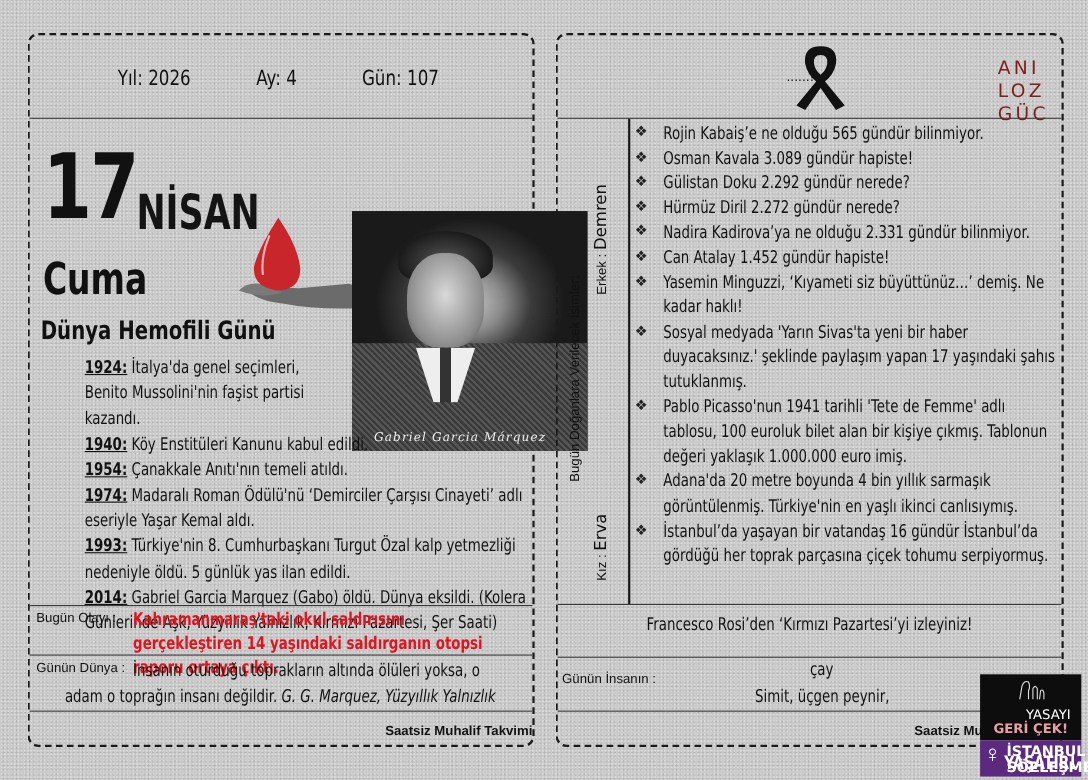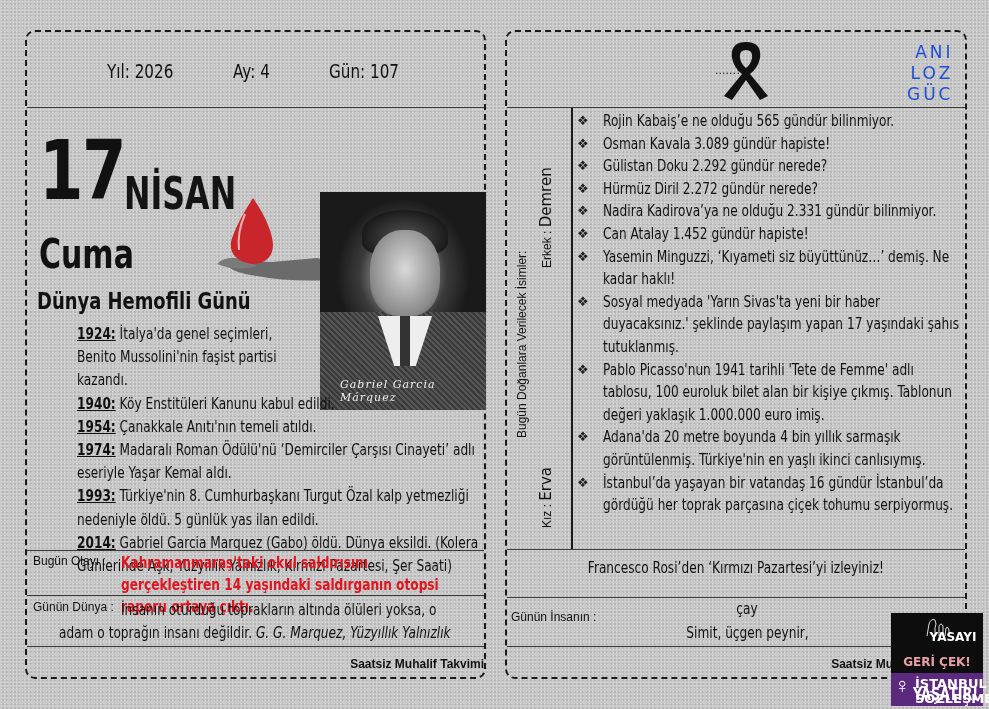--- a/index.html
+++ b/index.html
@@ -28,21 +28,21 @@
   
   #big-day { position:absolute; left:12px; top:98px; font-family:"DejaVu Sans", sans-serif; font-weight:bold; font-size:82px; line-height:1; transform:scaleX(0.78); transform-origin:left top; letter-spacing:-2px; }
   #big-month { position:absolute; left:97px; top:140px; font-family:"DejaVu Sans", sans-serif; font-weight:bold; font-size:44px; line-height:1; transform:scaleX(0.72); transform-origin:left top; color:#141414; }
   #weekday { position:absolute; left:12px; top:202px; font-family:"DejaVu Sans", sans-serif; font-weight:bold; font-size:40px; line-height:1; transform:scaleX(0.75); transform-origin:left top; }
   #special-day { position:absolute; left:10px; top:258px; font-family:"DejaVu Sans", sans-serif; font-weight:bold; font-size:23px; line-height:1; transform:scaleX(0.78); transform-origin:left top; white-space:nowrap; }
 
   #drop-icon { position:absolute; left:190px; top:162px; width:115px; height:90px; }
   #photo { position:absolute; left:293px; top:160px; width:166px; height:218px;
     background: radial-gradient(ellipse 40% 35% at 50% 38%, #c8c8c8 0%, #8a8a8a 35%, #3b3b3b 65%, #1a1a1a 100%),
                 linear-gradient(#2a2a2a,#111);
-    overflow:hidden; }
+    overflow:hidden;padding-left:48px; }
   #photo .coat { position:absolute; left:0; right:0; bottom:0; height:45%;
     background: repeating-linear-gradient(45deg, #3a3a3a 0 2px, #555 2px 4px); }
   #photo .face { position:absolute; left:50px; top:38px; width:70px; height:86px; border-radius:45% 45% 40% 40%;
     background: radial-gradient(ellipse at 50% 45%, #d9d9d9, #8a8a8a 70%, #444); }
   #photo .hair { position:absolute; left:42px; top:18px; width:86px; height:46px; border-radius:50% 50% 30% 30%;
     background: radial-gradient(ellipse at 50% 60%, #555, #1b1b1b 70%); }
   #photo .collar { position:absolute; left:58px; top:124px; width:54px; height:50px;
     background: linear-gradient(90deg, #eee 0 40%, #333 40% 60%, #eee 60%); clip-path: polygon(0 0,100% 0,70% 100%,30% 100%); }
   #photo-caption { position:absolute; left:20px; bottom:6px; font-family:"DejaVu Serif", serif; font-style:italic; font-size:11px; color:#eee; letter-spacing:1px; }
 
@@ -54,38 +54,38 @@
   .row-label { position:absolute; font-family:"Liberation Sans", sans-serif; font-size:12px; white-space:nowrap; }
   #olay-text { position:absolute; left:94px; top:520px; font-family:"DejaVu Sans", sans-serif; font-weight:bold; font-size:16px; line-height:22px; color:#e0141e; transform:scaleX(0.76); transform-origin:left top; width:460px; }
   #soz-text { position:absolute; left:94px; top:566px; font-family:"DejaVu Sans", sans-serif; font-size:16px; line-height:23px; transform:scaleX(0.76); transform-origin:left top; width:460px; }
   #soz-text2 { position:absolute; left:32px; top:589px; font-family:"DejaVu Sans", sans-serif; font-size:16px; line-height:23px; transform:scaleX(0.76); transform-origin:left top; white-space:nowrap; }
   #soz-text2 i { font-style:italic; }
   .footer { position:absolute; left:0; right:0; top:625px; text-align:right; font-family:"Liberation Sans", sans-serif; font-weight:bold; font-size:12px; }
 
   
   #ribbon { position:absolute; left:213px; top:8px; width:52px; height:62px; }
   #ribbon-text { position:absolute; left:208px; top:32px; font-size:11px; font-family:"DejaVu Sans", sans-serif; }
-  #aniloz { position:absolute; left:400px; top:10px; font-family:"DejaVu Sans", sans-serif; font-size:17px; color:#1d4ed8; line-height:21px; letter-spacing:3px; text-align:right; }
+  #aniloz { position:absolute; left:400px; top:20px; font-family:"DejaVu Sans", sans-serif; font-size:17px; color:#7f1d1d; line-height:21px; letter-spacing:3px; text-align:left; }
   #vline { position:absolute; left:64px; top:76px; width:0; height:442px; border-left:2px solid #1a1a1a; }
   #names { position:absolute; left:0; top:76px; width:64px; height:442px; }
   .vtext { position:absolute; transform:rotate(-90deg); transform-origin:left top; white-space:nowrap; font-family:"Liberation Sans", sans-serif; }
   #news { position:absolute; left:70px; top:78px; width:385px; }
   .news-item { position:relative; padding-left:26px; font-family:"DejaVu Sans", sans-serif; font-size:16px; line-height:22.6px; }
   .news-item .bullet { position:absolute; left:0; top:0; font-size:13px; color:#222; }
   .news-item .txt { display:inline-block; transform:scaleX(0.76); transform-origin:left top; width:470px; }
   #film { position:absolute; left:0; right:0; top:526px; text-align:center; font-family:"DejaVu Sans", sans-serif; font-size:16px; }
   #film span { display:inline-block; transform:scaleX(0.76); }
   #yemek-label { left:4px; top:578px; }
   #yemek { position:absolute; left:150px; top:565px; width:180px; text-align:center; font-family:"DejaVu Sans", sans-serif; font-size:16px; line-height:24px; }
   #yemek span { display:inline-block; transform:scaleX(0.76); }
 
   
   #badge { position:absolute; left:891px; top:613px; width:92px; height:93px; }
   #badge .top { position:absolute; left:0; top:0; width:92px; height:60px; background:#0d0d0d; text-align:center; color:#fff; }
-  #badge .top .l1 { position:absolute; left:0; right:0; top:17px; font-family:"DejaVu Sans", sans-serif; font-weight:bold; font-size:12px;padding-left:32px; }
+  #badge .top .l1 { position:absolute; left:0; right:0; top:30px; font-family:"DejaVu Sans", sans-serif; font-weight:normal; font-size:12px;padding-left:32px; }
   #badge .top .l2 { position:absolute; left:0; right:0; top:42px; font-family:"DejaVu Sans", sans-serif; font-weight:bold; font-size:12px; color:#e8a0a8; }
   #badge .bot { position:absolute; left:0; top:60px; width:92px; height:33px; background:#5b2a7e; color:#fff; }
   #badge .bot .l3 { position:absolute; left:24px; top:3px; font-size:13px; font-family:"DejaVu Sans", sans-serif; font-weight:bold; }
   #badge .bot .l4 { position:absolute; left:22px; top:11px; font-size:17px; font-family:"DejaVu Sans", sans-serif; font-weight:bold; transform:scaleX(0.75); transform-origin:left top; }
   #badge .bot .venus { position:absolute; left:3px; top:2px; font-size:22px; line-height:1; color:#fff; }
 </style>
 </head>
 <body>
 
 <div class="panel" id="left">

